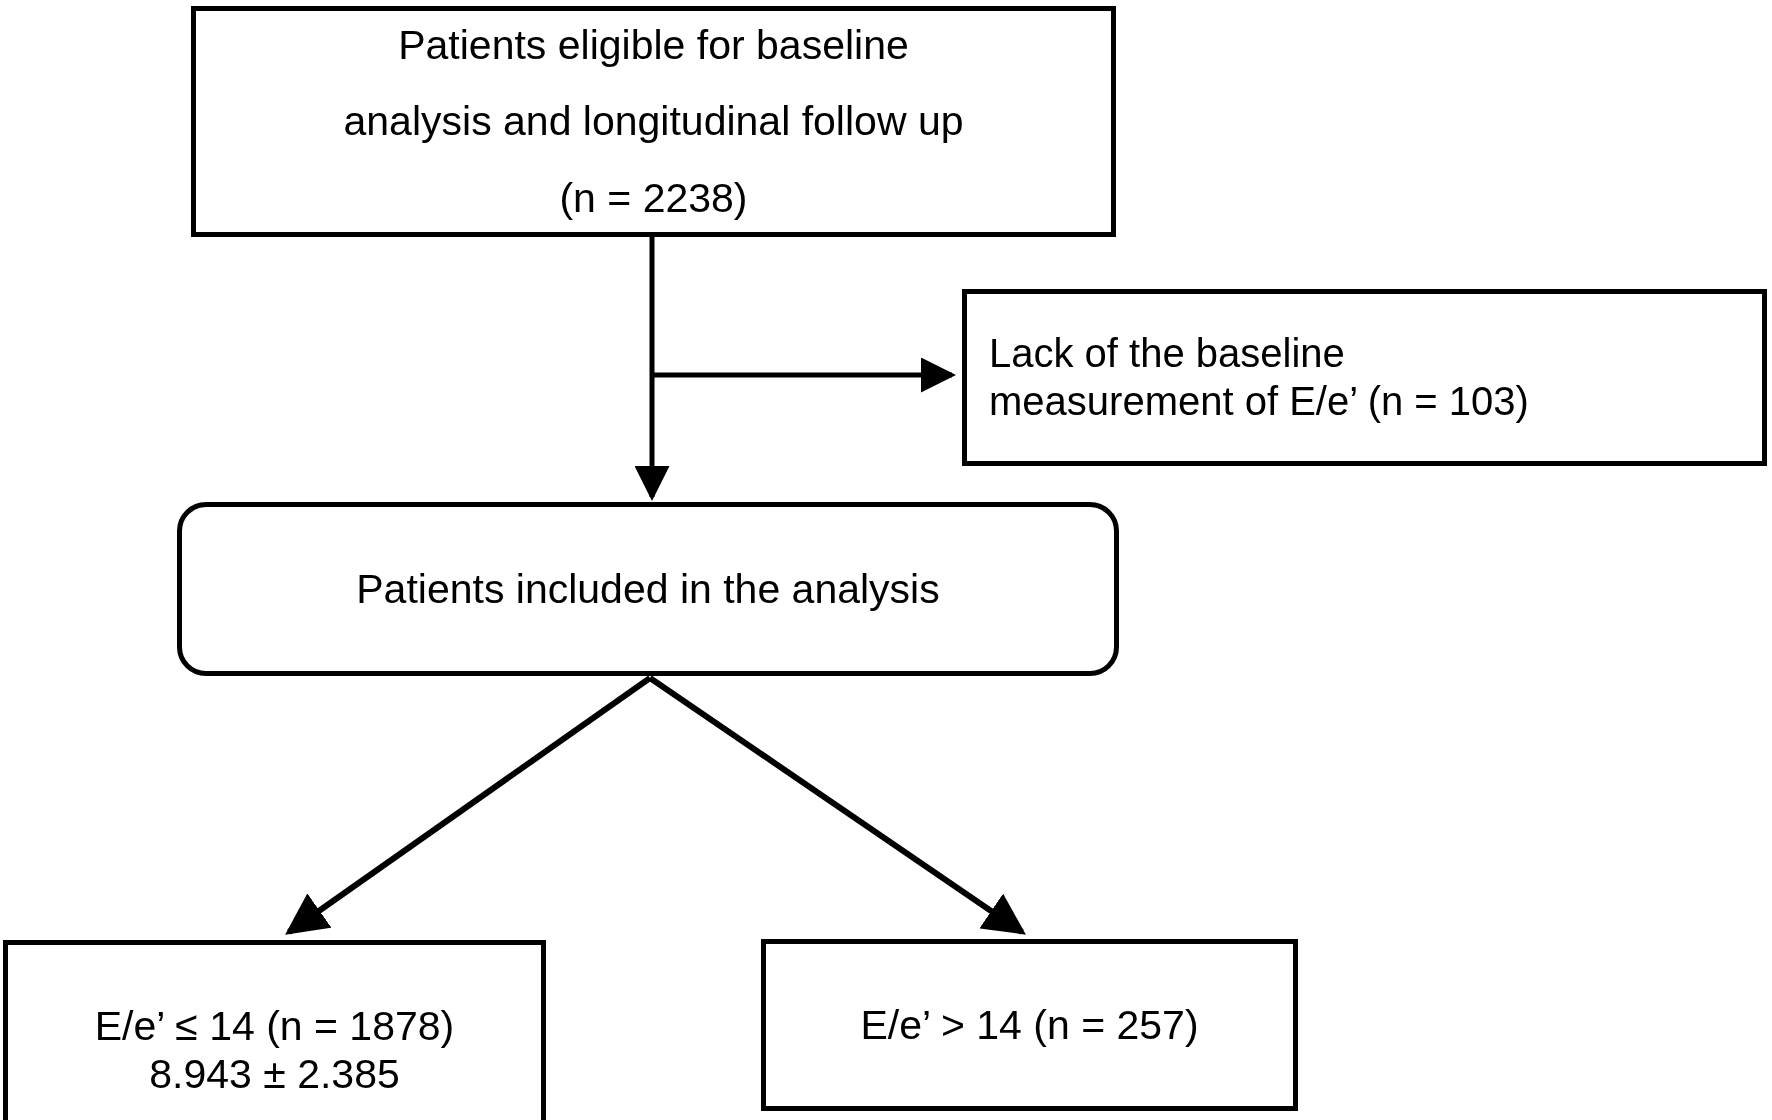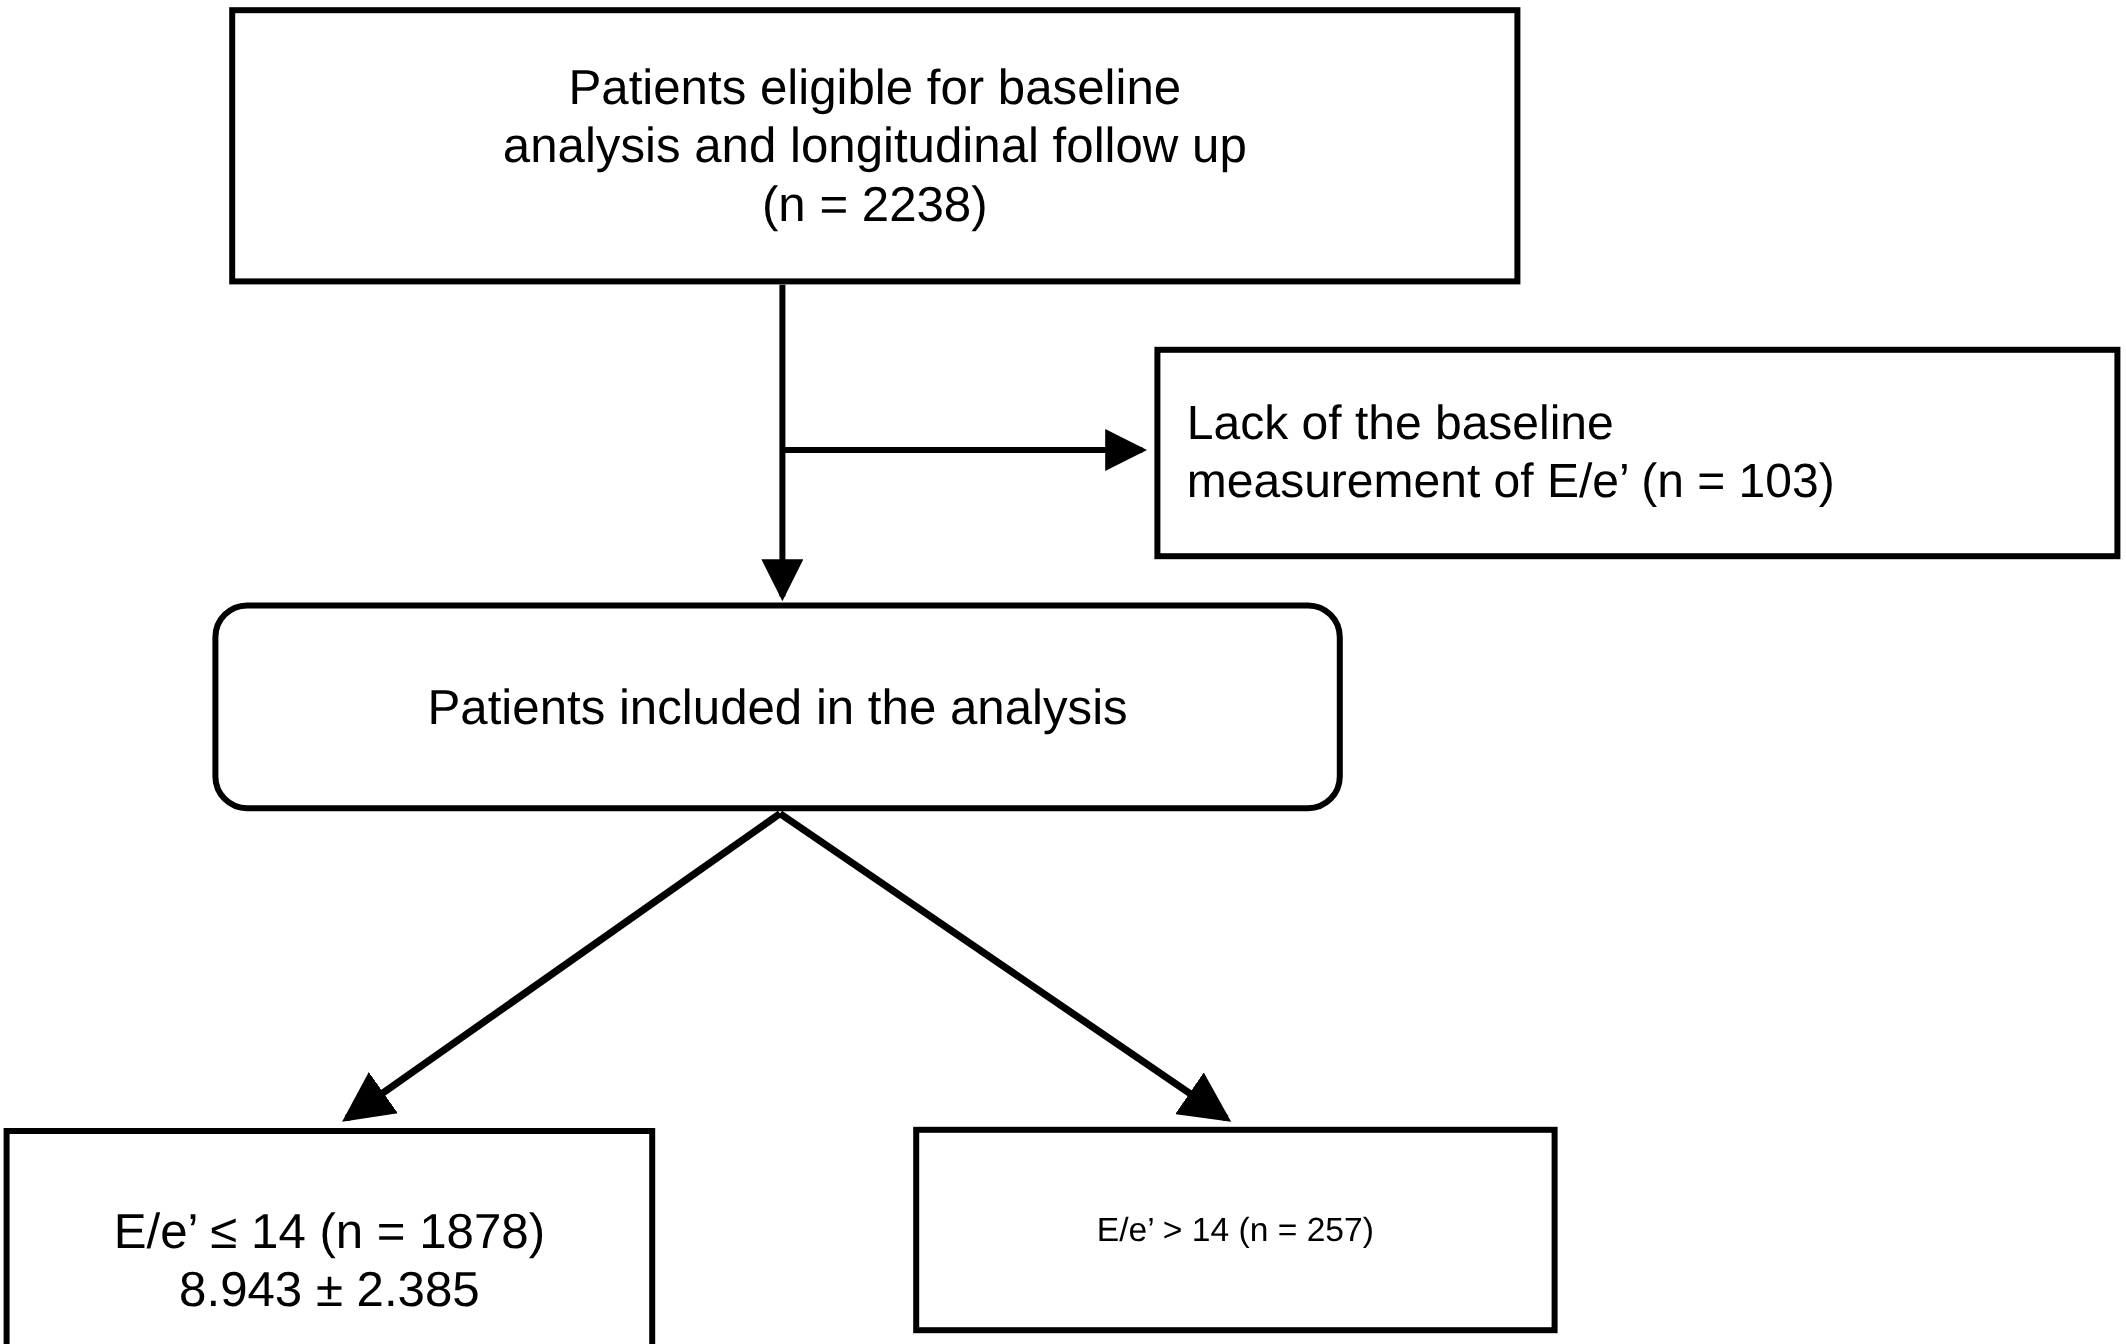--- a/index.html
+++ b/index.html
@@ -39,22 +39,23 @@
   }
   .node-box .line {
     display: block;
     white-space: pre;
   }
   .center-text { text-align: center; }
   .left-text   { text-align: left; }
 
   
   #node-eligible {
-    left: 191px;  top: 6px;    width: 1076px;  height: 231px;
+    left: 191px;  top: 6px;    width: 925px;  height: 231px;
     font-size: 41px;
+    gap: 28px;
   }
   #node-eligible .line { padding: 0 14px; }
 
   #node-excluded {
     left: 962px;  top: 289px;  width: 805px;  height: 177px;
     font-size: 40px;
     padding-left: 22px;
     padding-right: 22px;
   }
 
@@ -64,21 +65,21 @@
     border-radius: 29px;
   }
 
   #node-low {
     left: 3px;    top: 940px;  width: 543px;  height: 220px;
     font-size: 41px;
   }
 
   #node-high {
     left: 761px;  top: 939px;  width: 537px;  height: 172px;
-    font-size: 28px;
+    font-size: 41px;
   }
 </style>
 </head>
 <body>
 
 <div id="flowchart-canvas">
 
   <svg class="edge-layer" viewBox="0 0 1772 1120" width="1772" height="1120" aria-hidden="true">
     <defs>
       <marker id="arrowhead" markerWidth="7" markerHeight="7" refX="6.2" refY="3.5" orient="auto" markerUnits="strokeWidth">

